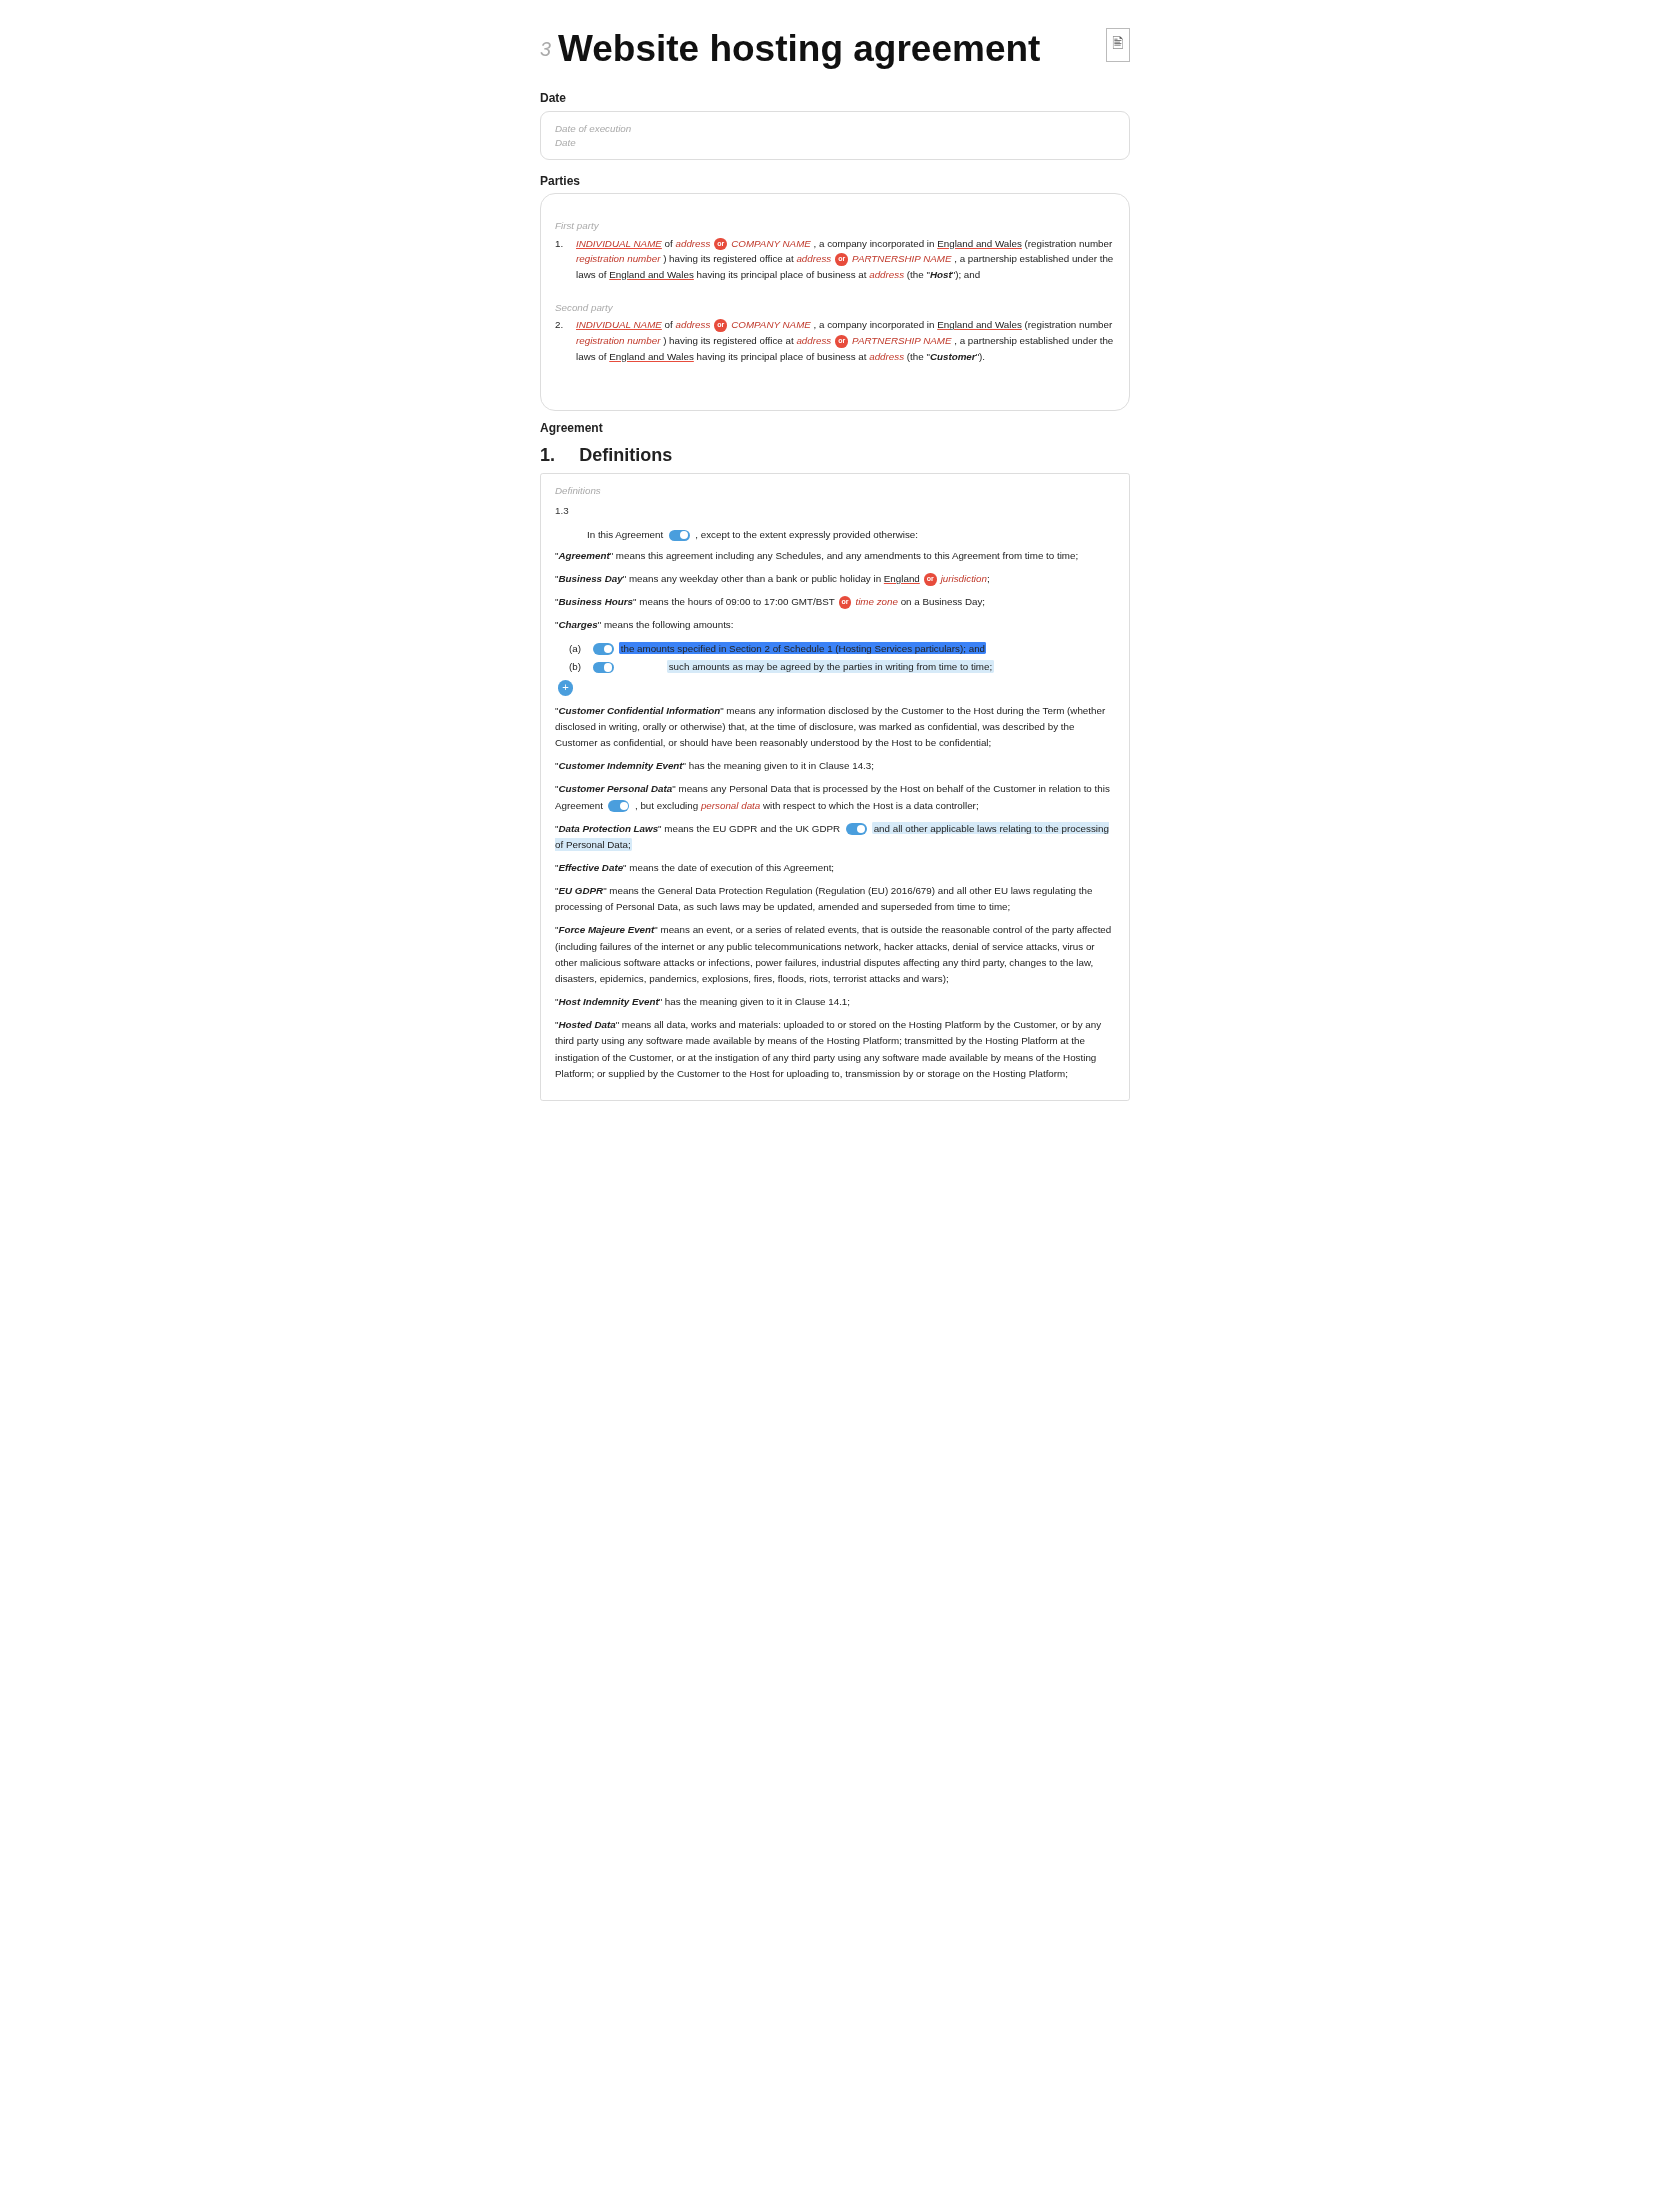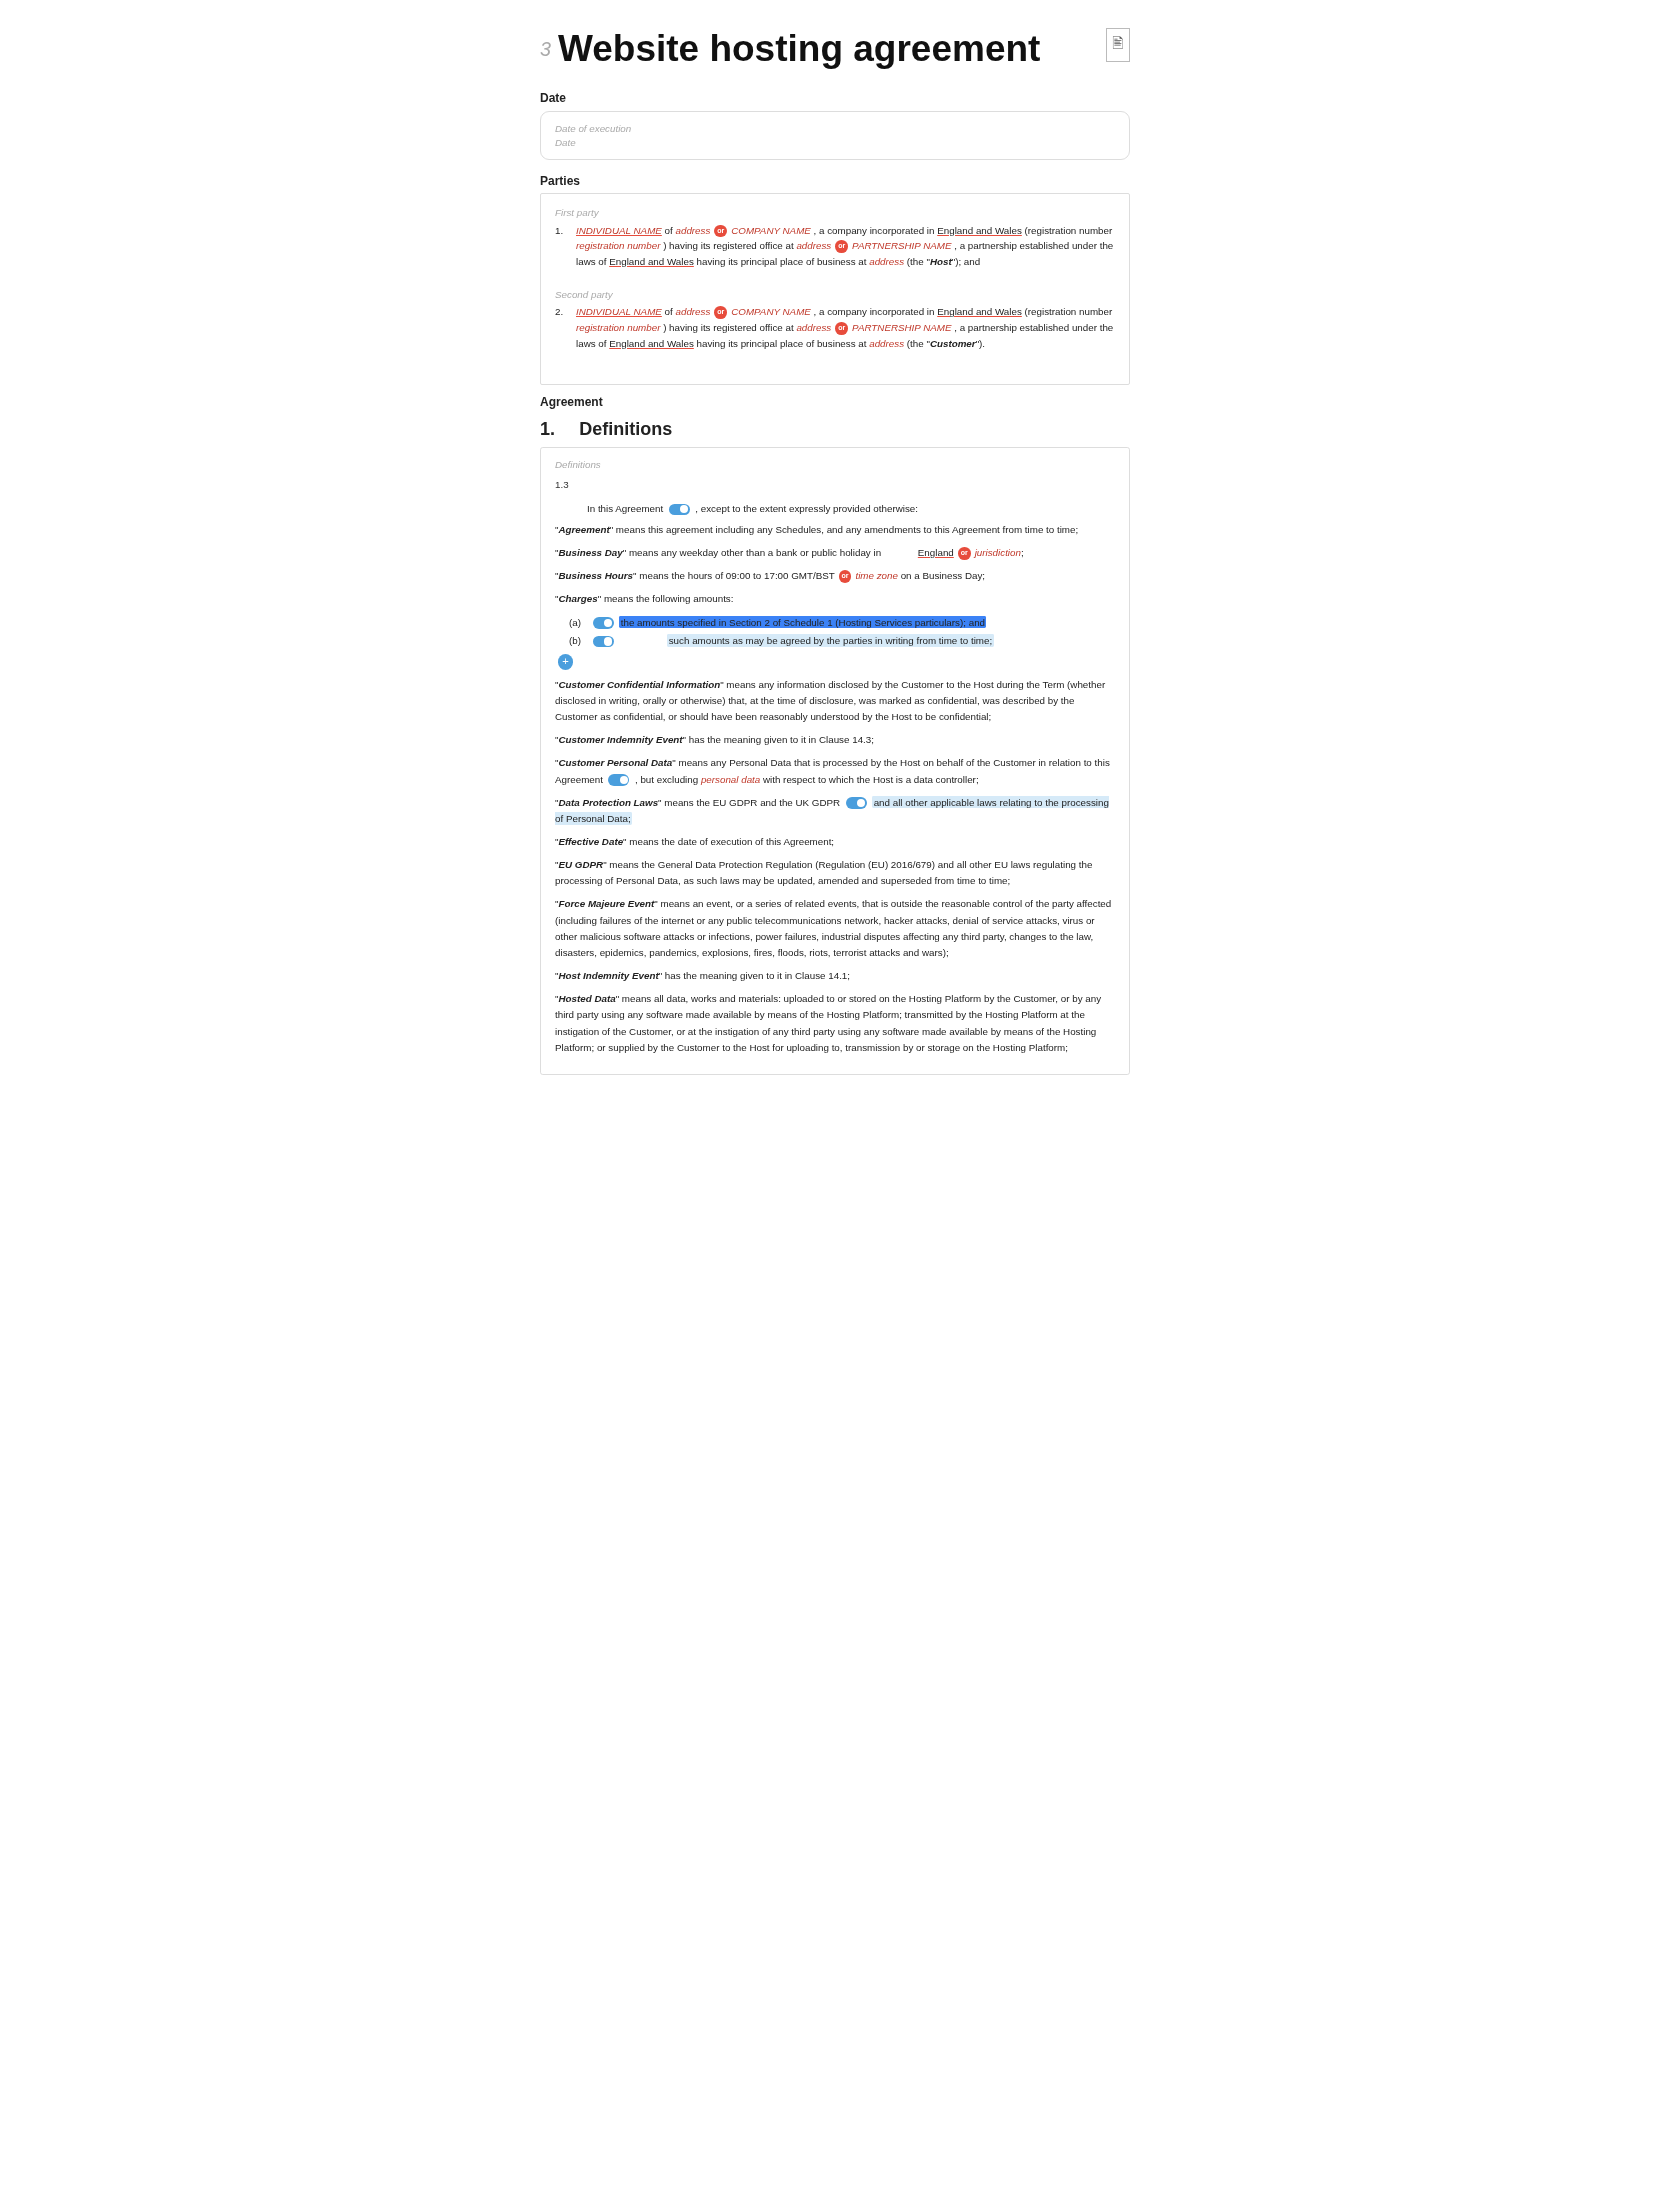--- a/index.html
+++ b/index.html
@@ -53,22 +53,22 @@
       color: #aaa;
       font-size: 9.8px;
     }
     .parties-label {
       font-size: 12px;
       font-weight: bold;
       margin-bottom: 5.6px;
     }
     .parties-card {
       border: 0.7px solid #ddd;
-      border-radius: 2px;
-      padding: 13px 14px;
+      border-radius: 15px;
+      padding: 26px 14px;
     }
     .party-label {
       color: #aaa;
       font-style: italic;
       font-size: 9.8px;
       margin-bottom: 4.2px;
     }
     .party-text {
       font-size: 9.8px;
       line-height: 1.6;
@@ -316,21 +316,21 @@
         <span>, except to the extent expressly provided otherwise:</span>
       </div>
     </div>
 
     <div class="def-para">
       "<strong><em>Agreement</em></strong>" means this agreement including any Schedules, and any amendments to this Agreement from time to time;
     </div>
 
     <div class="def-para">
       "<strong><em>Business Day</em></strong>" means any weekday other than a bank or public holiday in
-      <span style="text-decoration:underline;text-decoration-color:#e74c3c;margin-left:34px;">England</span>
+      <span style="text-decoration:underline;text-decoration-color:#e74c3c;">England</span>
       <span class="or-badge">or</span>
       <span class="highlight-red"><em>jurisdiction</em></span>;
     </div>
 
     <div class="def-para">
       "<strong><em>Business Hours</em></strong>" means the hours of 09:00 to 17:00 GMT/BST
       <span class="or-badge">or</span>
       <span class="highlight-red"><em>time zone</em></span>
       on a Business Day;
     </div>

